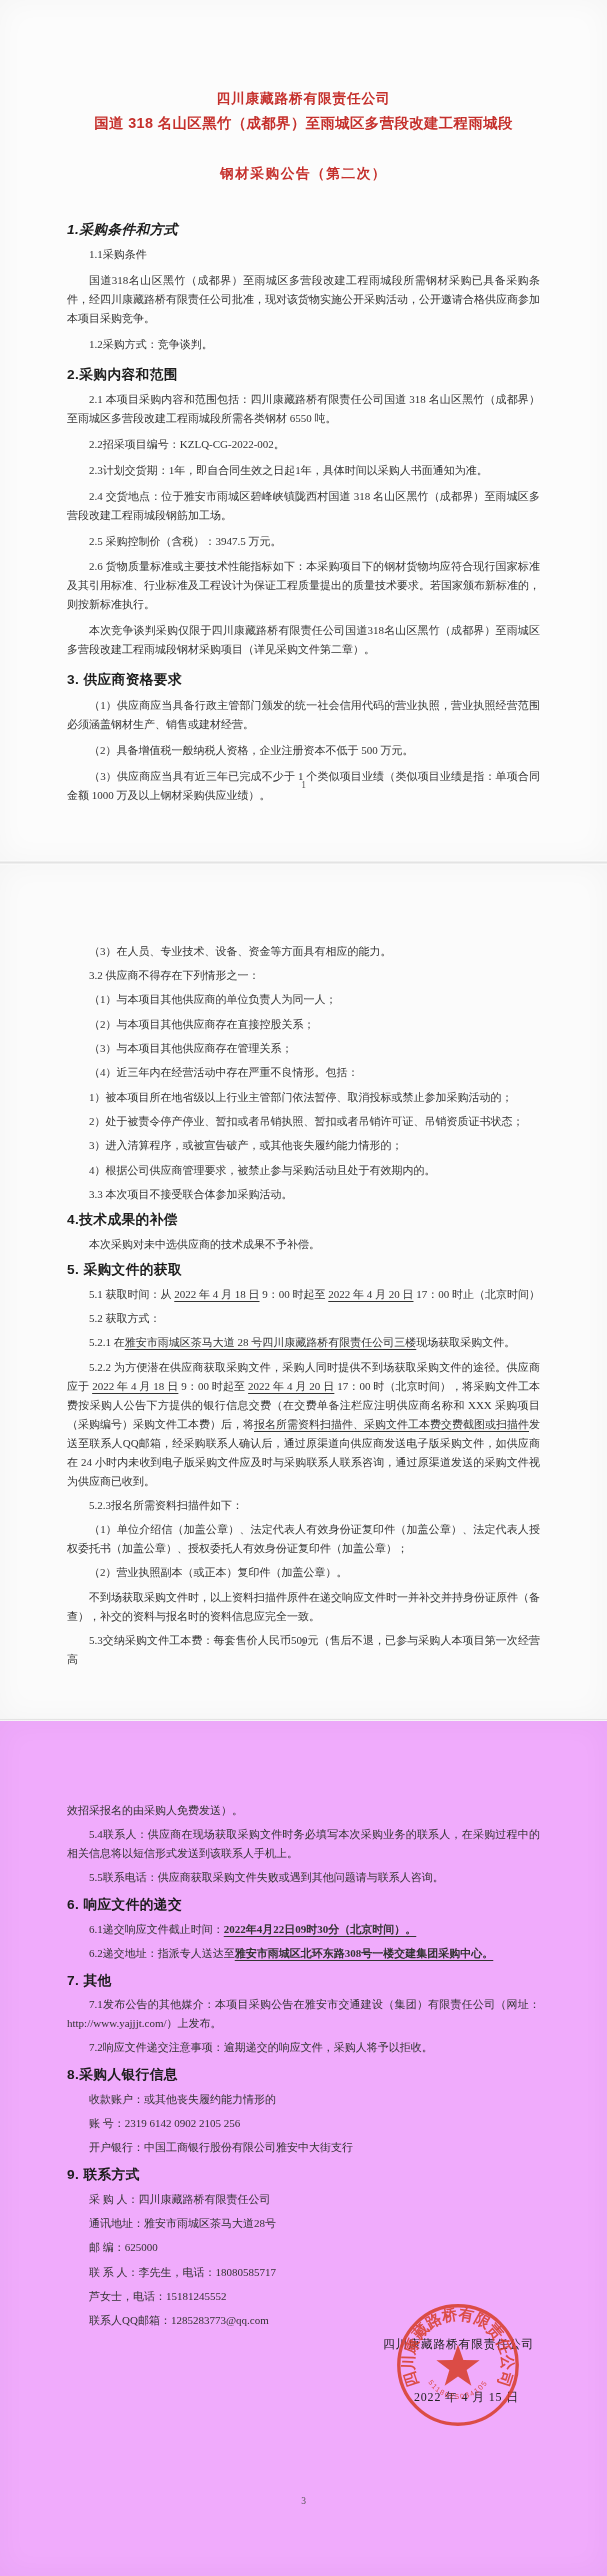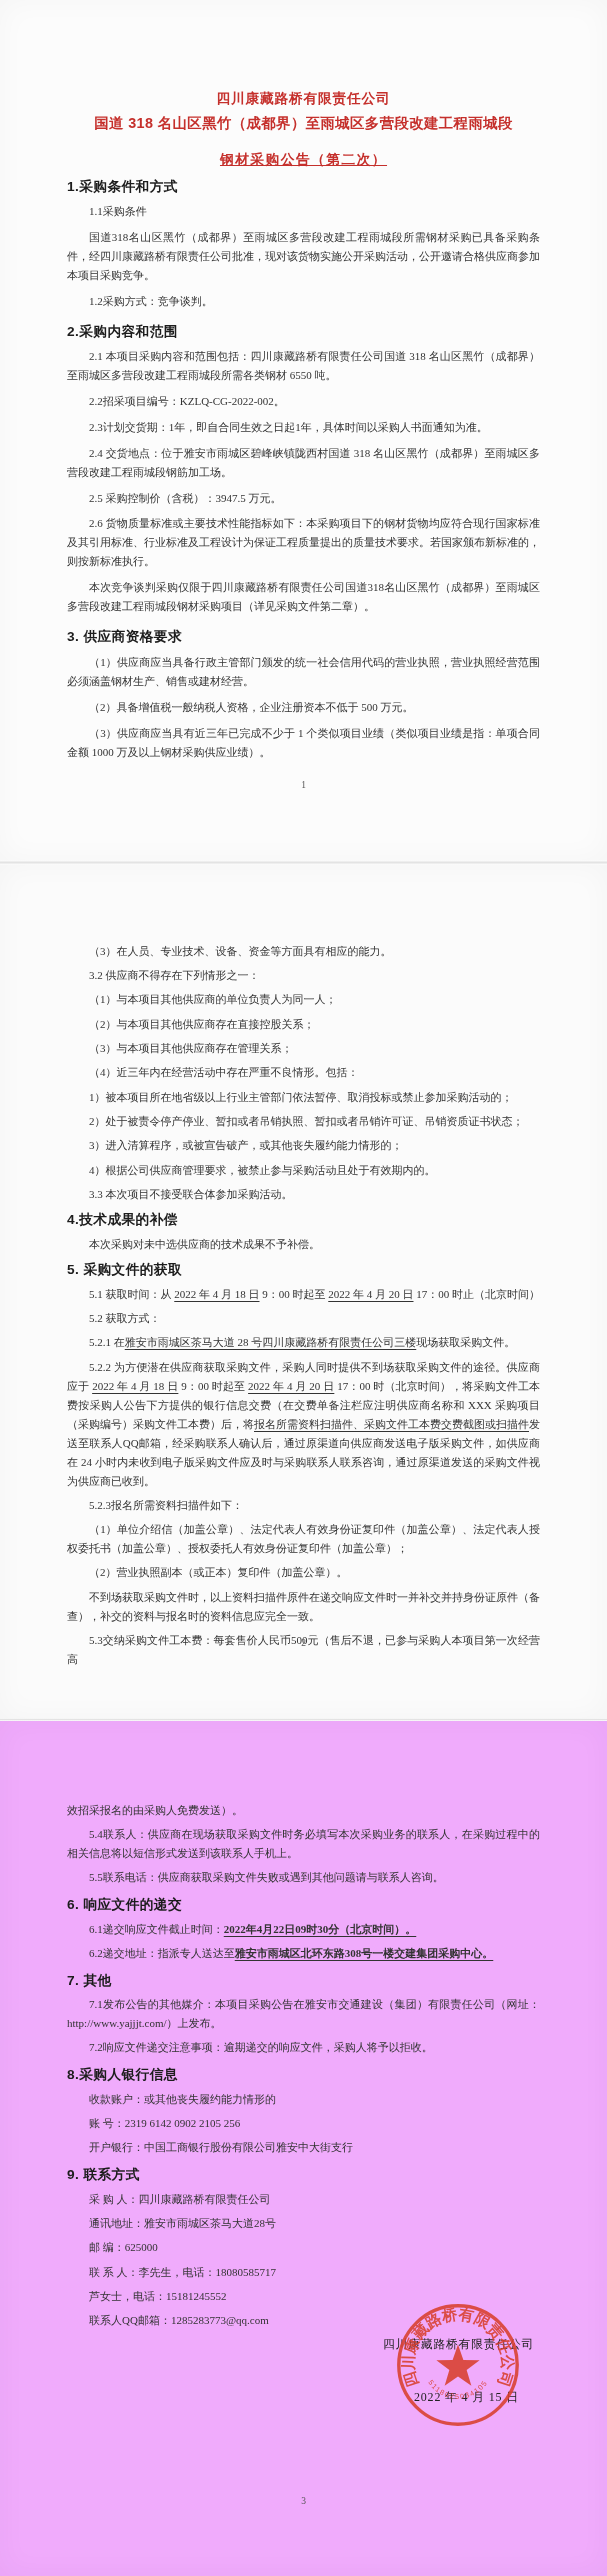--- a/index.html
+++ b/index.html
@@ -5,21 +5,21 @@
   html,body{margin:0;padding:0;background:#eeeeee;}
   .doc{width:607px;margin:0 auto;font-family:"Liberation Serif","DejaVu Serif",serif;color:#2e2e2e;}
   .page{position:relative;overflow:hidden;box-sizing:border-box;}
   .page-white{background:#fcfcfc;box-shadow:inset 0 0 30px rgba(0,0,0,0.03);}
   .page-lav{background:#f0abfc;box-shadow:inset 0 0 30px rgba(60,20,80,0.04);}
   .page-gap{height:4.6px;background:linear-gradient(#ffffff,#e3e3e3,#ffffff);}
   .inner{padding:0 67px;}
   .title-block{text-align:center;font-family:"Liberation Sans","DejaVu Sans",sans-serif;font-weight:700;color:#c5302c;}
   .title-l1{font-size:13.7px;letter-spacing:0.8px;}
   .title-l2{font-size:14.4px;margin-top:6px;letter-spacing:0.4px;}
-  .title-l3{font-size:13.7px;margin-top:18px;letter-spacing:1.5px;text-decoration:underline;}
+  .title-l3{font-size:13.7px;margin-top:32px;letter-spacing:1.5px;}
   h2.sec{font-family:"Liberation Sans","DejaVu Sans",sans-serif;font-size:13.7px;font-weight:700;color:#1d1d1d;margin:12px 0 6px 0;letter-spacing:0.4px;}
   p.body{font-size:11px;line-height:19px;margin:6.8px 0;text-indent:2em;text-align:justify;color:#333;}
   p.tight{margin:5.3px 0;}
   .u{text-decoration:underline;text-underline-offset:3px;}
   .u-bold{text-decoration:underline;text-underline-offset:3px;font-weight:700;}
   .indent-deep{text-indent:6.8em;}
   .pageno{position:absolute;left:0;right:0;text-align:center;font-size:9.5px;color:#555;}
   
   .sig-company{position:absolute;top:616px;left:383px;font-size:11.8px;color:#222;letter-spacing:0.8px;white-space:nowrap;}
   .sig-date{position:absolute;top:668px;left:414px;font-size:12px;color:#222;letter-spacing:0.8px;white-space:nowrap;}
@@ -32,21 +32,21 @@
 <div class="doc">
 
   <div class="page page-white" style="height:860px;">
     <div class="inner" style="padding-top:90px;">
       <div class="title-block">
         <div class="title-l1">四川康藏路桥有限责任公司</div>
         <div class="title-l2">国道 318 名山区黑竹（成都界）至雨城区多营段改建工程雨城段</div>
         <div class="title-l3">钢材采购公告（第二次）</div>
       </div>
 
-      <h2 class="sec" style="margin-top:9px;">1.采购条件和方式</h2>
+      <h2 class="sec" style="margin-top:38px;font-style:italic;">1.采购条件和方式</h2>
       <p class="body tight">1.1采购条件</p>
       <p class="body">国道318名山区黑竹（成都界）至雨城区多营段改建工程雨城段所需钢材采购已具备采购条件，经四川康藏路桥有限责任公司批准，现对该货物实施公开采购活动，公开邀请合格供应商参加本项目采购竞争。</p>
       <p class="body">1.2采购方式：竞争谈判。</p>
 
       <h2 class="sec">2.采购内容和范围</h2>
       <p class="body">2.1 本项目采购内容和范围包括：四川康藏路桥有限责任公司国道 318 名山区黑竹（成都界）至雨城区多营段改建工程雨城段所需各类钢材 6550 吨。</p>
       <p class="body">2.2招采项目编号：KZLQ-CG-2022-002。</p>
       <p class="body">2.3计划交货期：1年，即自合同生效之日起1年，具体时间以采购人书面通知为准。</p>
       <p class="body">2.4 交货地点：位于雅安市雨城区碧峰峡镇陇西村国道 318 名山区黑竹（成都界）至雨城区多营段改建工程雨城段钢筋加工场。</p>
       <p class="body">2.5 采购控制价（含税）：3947.5 万元。</p>

